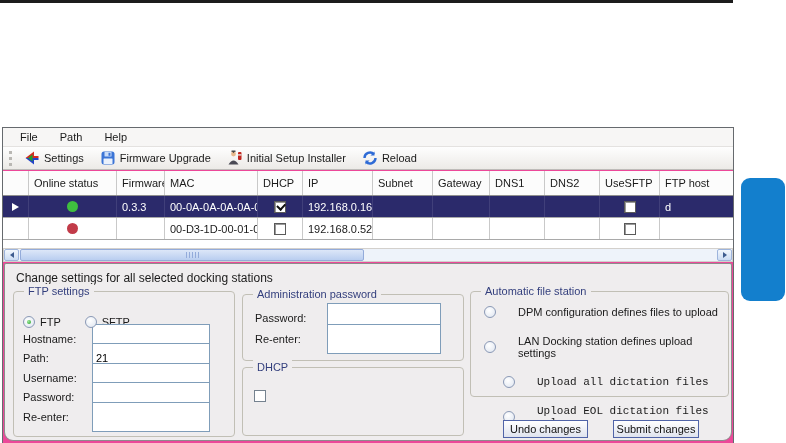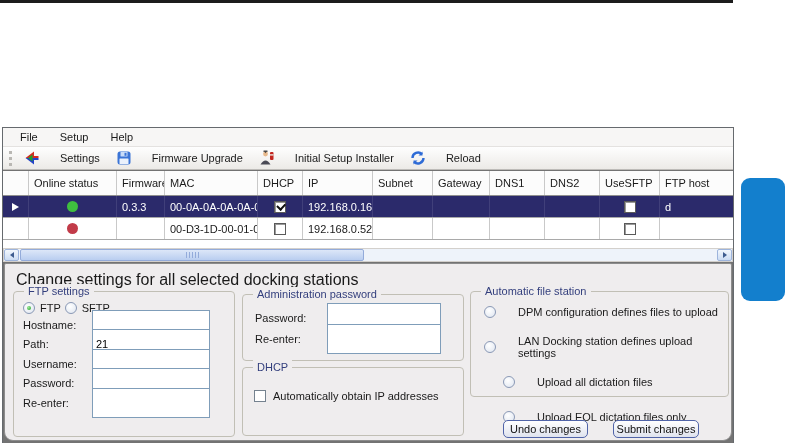--- a/index.html
+++ b/index.html
@@ -6,33 +6,33 @@
   html,body { width:786px; height:443px; }
   body {
     position:relative; background:#ffffff; overflow:hidden;
     font-family:"Liberation Sans", sans-serif; font-size:11px; color:#1a1a1a;
   }
   .top-rule { position:absolute; left:0; top:0; width:733px; height:3px; }
 
   
   .window {
     position:absolute; left:2px; top:127px; width:732px; height:316px;
-    background:#737373; border:1px solid #666a6e; border-bottom:none;
+    background:#ec4899; border:1px solid #666a6e; border-bottom:none;
   }
   .menubar {
     height:19px; background:#F7F6F5; border-bottom:1px solid #E4E2E0;
     display:flex; align-items:center; padding-left:6px;
   }
   .menu-item { padding:2px 11px; cursor:default; }
   .toolbar {
     height:23px; background:linear-gradient(#FEFEFE,#ECEAE7);
     border-bottom:1px solid #BdBBB8; display:flex; align-items:center; padding-left:4px;
   }
   .gripper { width:4px; height:15px; border-left:3px dotted #B9B7B3; margin:0 6px 0 2px; }
-  .tool-btn { display:flex; align-items:center; gap:20px; padding:2px 5px; margin-right:6px; cursor:default;justify-content:flex-end; }
+  .tool-btn { display:flex; align-items:center; gap:4px; padding:2px 5px; margin-right:6px; cursor:default;justify-content:flex-end; }
   .tool-btn svg { width:16px; height:16px; flex:none; }
 
   
   .grid { position:absolute; left:0; top:43px; width:730px; background:#fff; }
   .trow { display:flex; height:22px; border-bottom:1px solid #A9A9A9; background:#fff; }
   .thead { height:25px; background:#FCFCFC; border-bottom:1px solid #8F8F8F; }
   .cell {
     display:flex; align-items:center; padding:0 5px; overflow:hidden;
     border-right:1px solid #C9C9C9; white-space:nowrap; height:100%;
   }
@@ -64,65 +64,65 @@
     background:linear-gradient(#DCE7F8,#B9CEF0); border:1px solid #93ABDA; border-radius:2px;
     display:flex; align-items:center; justify-content:center;
   }
   .thumb::after { content:""; width:13px; height:6px; background:repeating-linear-gradient(90deg,#93ABDA 0 1px,transparent 1px 3px); }
 
   
   .panel {
     position:absolute; left:1px; top:135px; width:728px; height:178px;
     background:#EFEDEE; border:1px solid #8C8C8C; border-radius:2px 2px 9px 9px;
   }
-  .panel-title { position:absolute; left:11px; top:7px; font-size:16px; color:#1a1a1a; }
+  .panel-title { position:absolute; left:11px; top:7px; font-size:12px; color:#1a1a1a; }
   .group { position:absolute; border:1px solid #C1BFB5; border-radius:4px; }
   .glabel { position:absolute; top:-8px; left:10px; background:#EFEDEE; padding:0 4px; color:#333F7D; line-height:15px; }
   #g-ftp    { left:8px;   top:27px;  width:222px; height:146px; }
   #g-admin  { left:237px; top:30px;  width:222px; height:67px; }
   #g-dhcp   { left:237px; top:103px; width:222px; height:69px; }
   #g-upload { left:465px; top:27px;  width:259px; height:106px; }
 
   .radio { width:12px; height:12px; border-radius:50%; border:1px solid #8A99B5; background:radial-gradient(circle at 40% 35%,#ffffff,#DDE4EF); position:relative; flex:none; }
   .radio.sel::after { content:""; position:absolute; inset:3px; border-radius:50%; background:radial-gradient(circle at 35% 35%,#9CE89C,#1E9E1E); }
   .opt { display:flex; align-items:center; gap:5px; }
 
-  .proto-row { display:flex; gap:4px; margin:10px 0 2px 9px; }
+  .proto-row { display:flex; gap:24px; margin:24px 0 2px 9px; }
   .frow { display:flex; align-items:center; margin:2px 0 0 9px; height:17.5px; }
   .frow label { width:69px; }
   .frow input { width:118px; height:16px; border:1px solid #7F9DB9; font:11px "Liberation Sans",sans-serif; padding:14px 3px; background:#fff; }
   #g-admin .frow { margin-left:12px; margin-top:4px; }
   #g-admin .frow:first-of-type { margin-top:14px; }
   #g-admin .frow label { width:72px; }
   #g-admin .frow input { width:114px; }
   .dhcp-row { display:flex; align-items:center; gap:7px; margin:22px 0 0 11px; }
   .up-row { display:flex; align-items:center; gap:22px; margin:22px 0 0 13px; height:13px; }
   .up-row.first { margin-top:13px; }
-  .up-row.indent { margin-left:32px; }
+  .up-row.indent { margin-left:32px;font-family:Liberation Mono, monospace; }
 
   .btn {
     position:absolute; height:18px; font-size:11px; color:#101010;
-    background:linear-gradient(#FFFFFF,#DFE3EE); border:1px solid #5064A8; border-radius:5px;
+    background:linear-gradient(#FFFFFF,#DFE3EE); border:1px solid #5064A8; border-radius:0;
     display:flex; align-items:center; justify-content:center; cursor:default;
   }
   #btn-undo   { left:498px; top:156px; width:85px; }
   #btn-submit { left:608px; top:156px; width:86px; }
 
   .blue-tab { position:absolute; left:741px; top:178px; width:44px; height:123px; border-radius:9px; }
 </style>
 </head>
 <body>
 
 <div class="top-rule" style="background: rgb(28, 28, 28);"></div>
 
 <div class="window">
 
   <div class="menubar">
     <span class="menu-item">File</span>
-    <span class="menu-item">Setup</span>
+    <span class="menu-item">Path</span>
     <span class="menu-item">Help</span>
   </div>
 
   <div class="toolbar">
     <span class="gripper"></span>
 
     <span class="tool-btn">
       <svg viewBox="0 0 16 16">
         <path d="M1.5 8 L10 1.5 v4.5 h4.5 v2 z" fill="#D42A20"></path>
         <path d="M1.5 8 L10 14.5 v-4.5 h4.5 v-2 z" fill="#2442C8"></path>
@@ -282,21 +282,20 @@
       <div class="frow">
         <label>Re-enter:</label>
         <input value="" style="">
       </div>
     </div>
 
     <div class="group" id="g-dhcp">
       <span class="glabel">DHCP</span>
       <div class="dhcp-row">
         <span class="cb"></span>
-        <span>Automatically obtain IP addresses</span>
       </div>
     </div>
 
     <div class="group" id="g-upload">
       <span class="glabel">Automatic file station</span>
       <div class="up-row first">
         <span class="radio"></span>
         <span>DPM configuration defines files to upload</span>
       </div>
       <div class="up-row">

